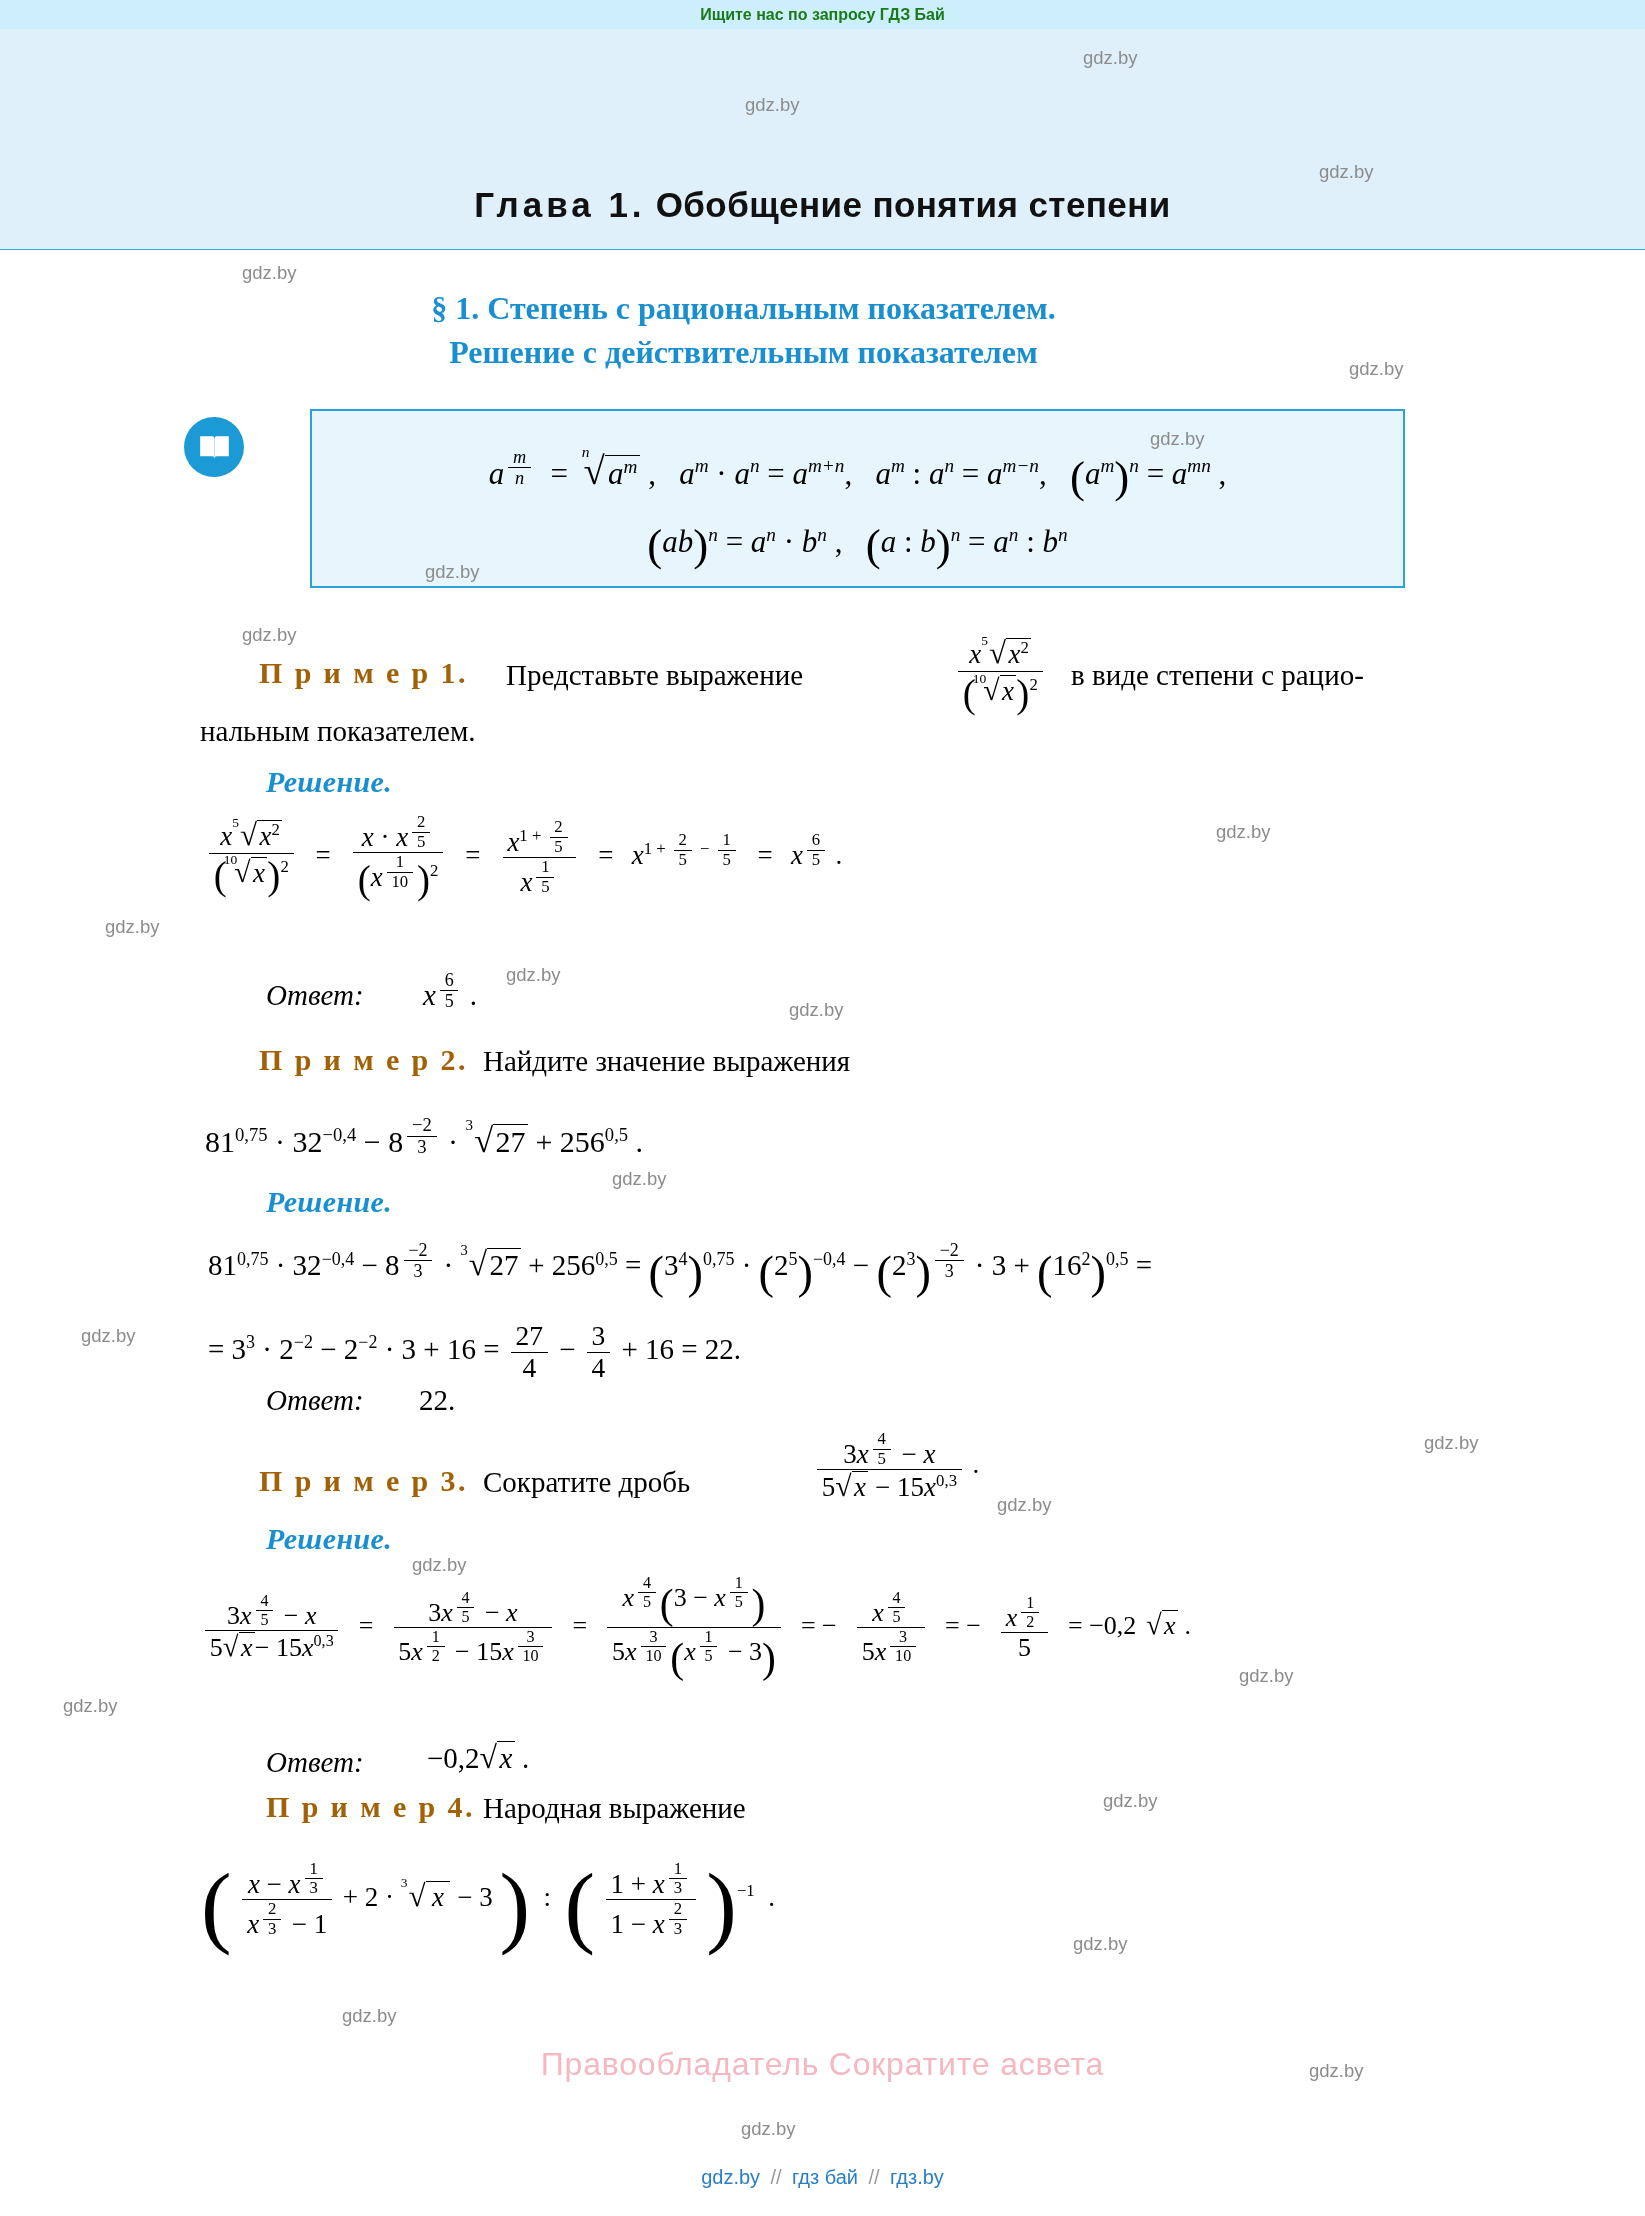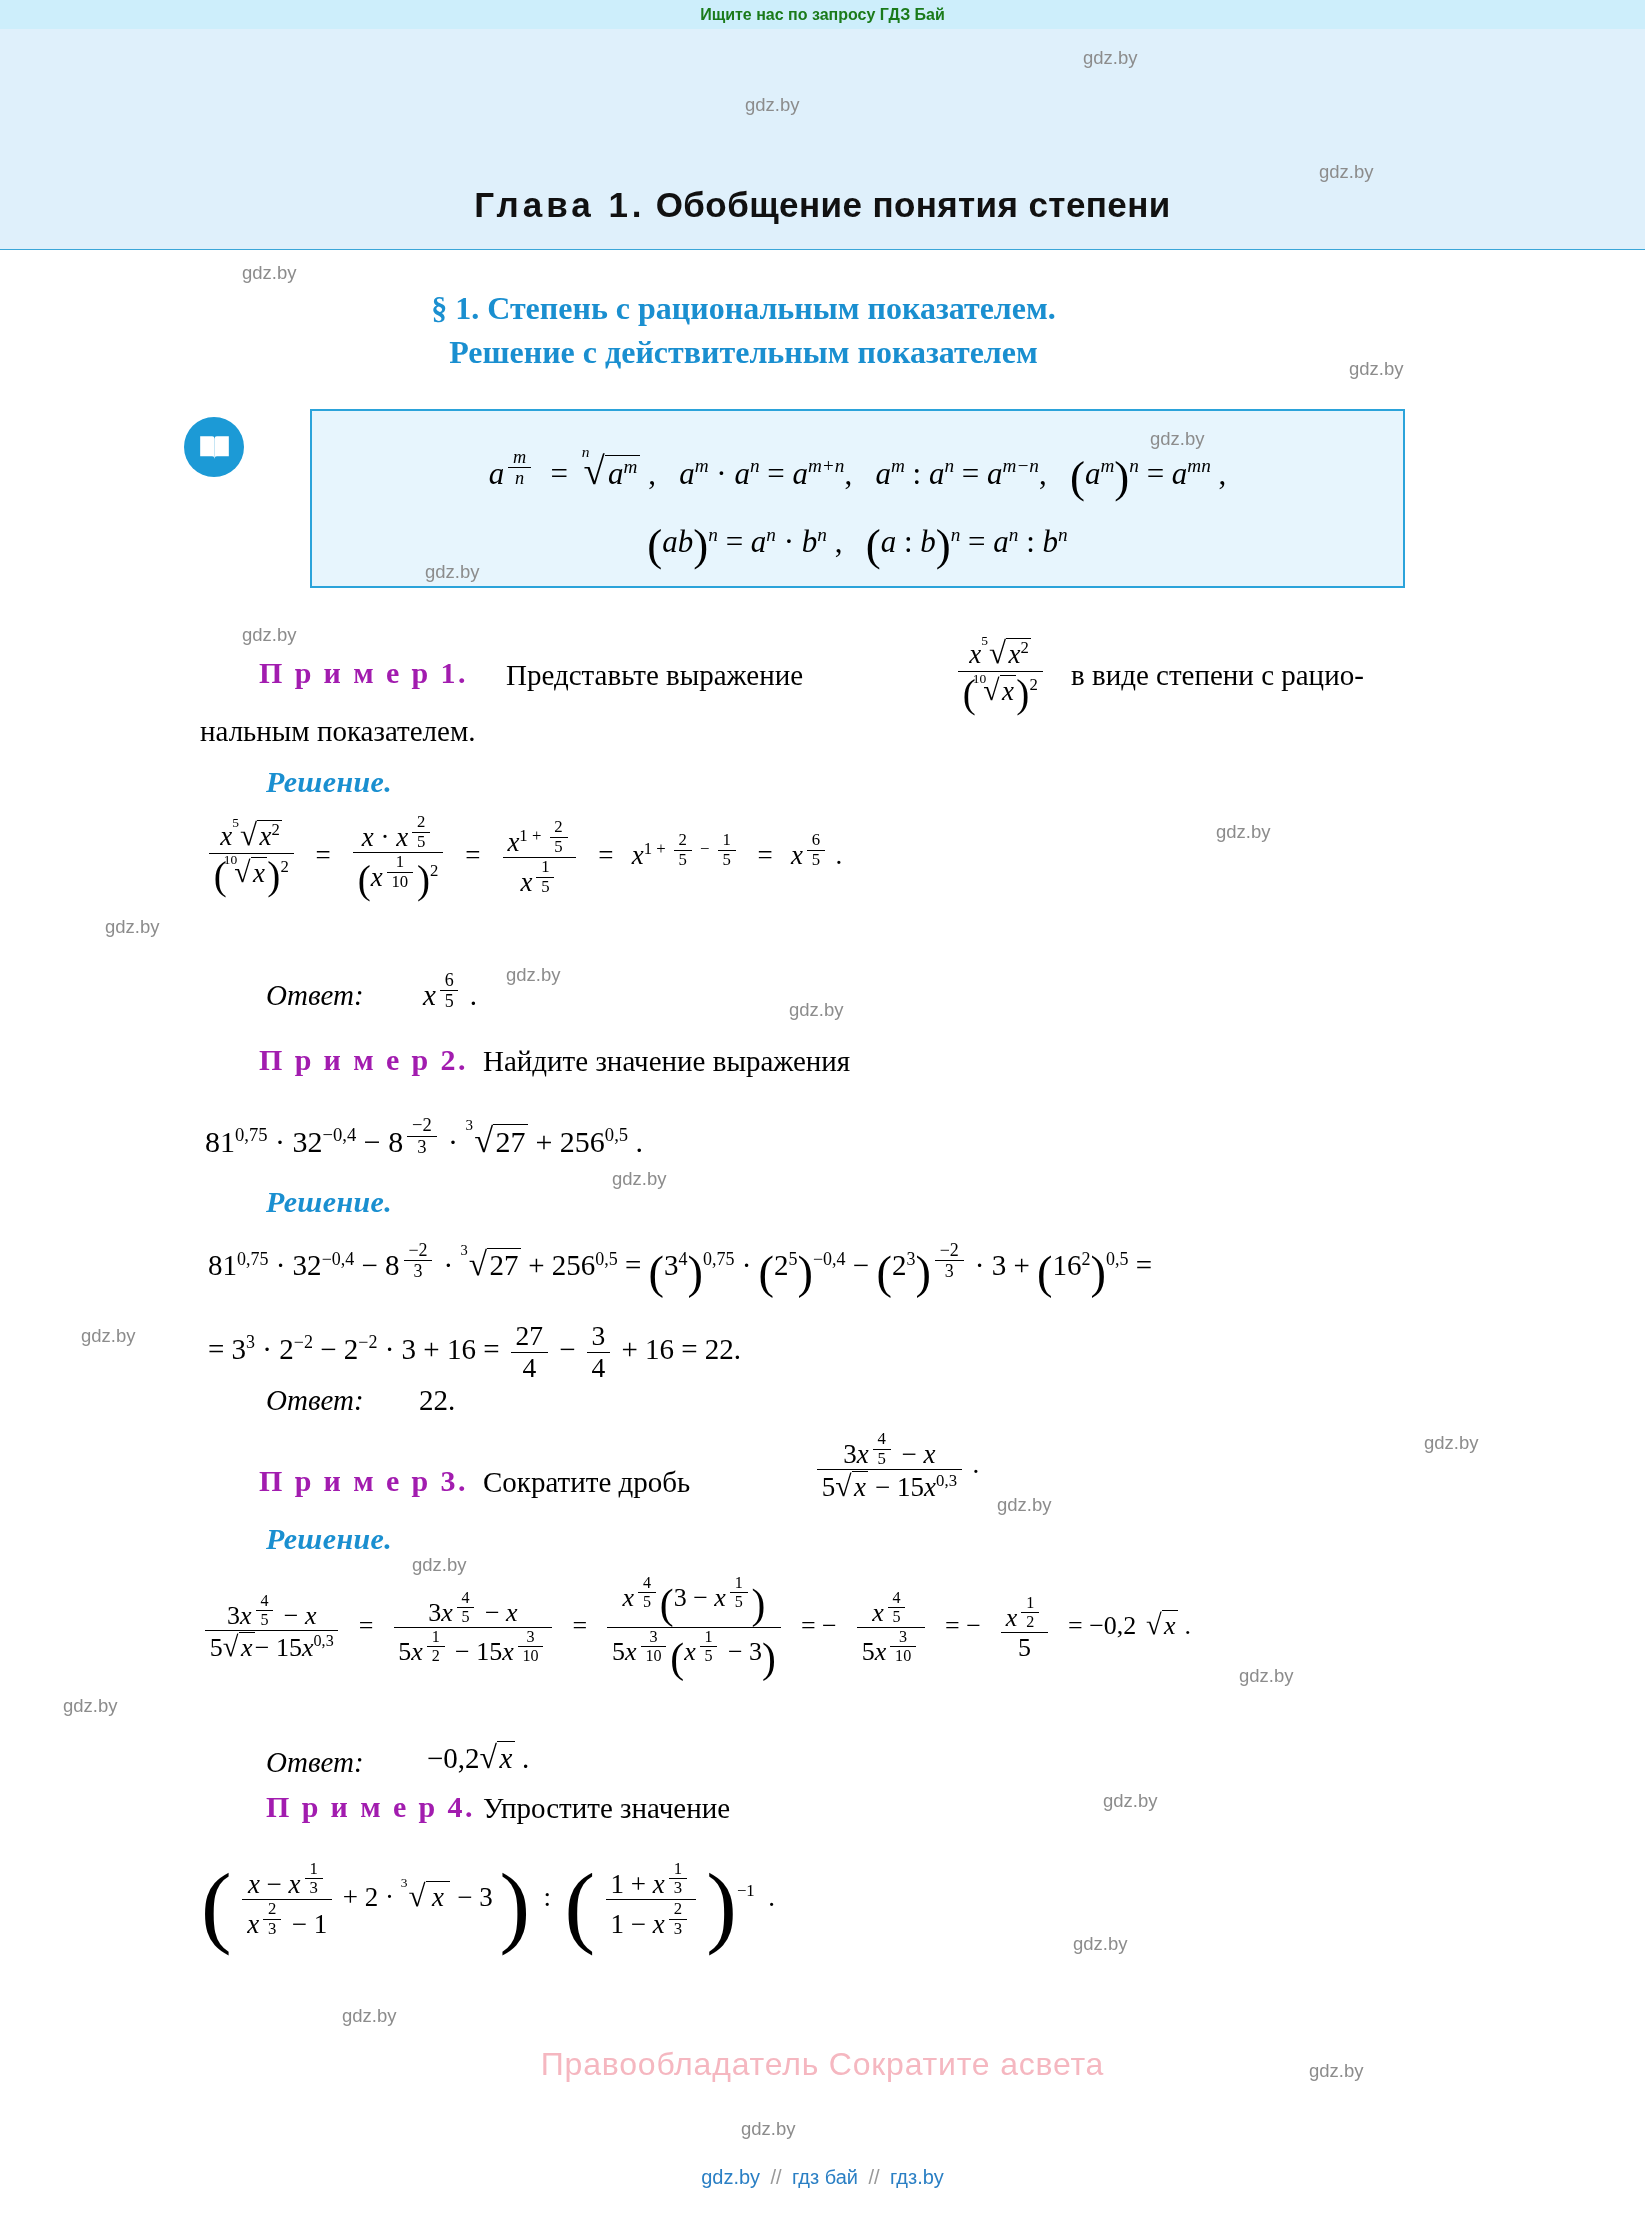--- a/index.html
+++ b/index.html
@@ -113,21 +113,21 @@
     font-size: 31px;
   }
 
   
   .txt {
     position: absolute;
     font-family: "Liberation Serif", serif;
     color: #000;
   }
   .lbl-example {
-    color: #a21caf;
+    color: #a16207;
     font-weight: bold;
     letter-spacing: 2.4px;
   }
   .lbl-solution {
     color: #1a8fd0;
     font-weight: bold;
     font-style: italic;
     letter-spacing: 0.4px;
   }
   .italic { font-style: italic; }
@@ -331,21 +331,21 @@
     </span>
     <span style="padding:0 9.7px;">= −0,2</span><span style="font-size:1.1em;">√</span><span style="border-top:1.6px solid #000;padding:0 2.4px;"><span class="mi">x</span></span> .
   </div>
 
   <div class="txt italic" style="top:1746px; left:266px; font-size:29px;">Ответ:</div>
   <div class="txt" style="top:1740px; left:427px; font-size:29px;">
     −0,2<span style="font-size:1.1em;">√</span><span style="border-top:1.6px solid #000;padding:0 2.4px;"><span class="mi">x</span></span> .
   </div>
 
   <div class="txt lbl-example" style="top:1790px; left:266px; font-size:30px;">П р и м е р  4.</div>
-  <div class="txt" style="top:1792px; left:483px; font-size:29px;">Упростите значение</div>
+  <div class="txt" style="top:1792px; left:483px; font-size:29px;">Народная выражение</div>
 
   <div class="txt" style="top:1852px; left:201px; font-size:27px;">
     <span style="font-size:3.4em;vertical-align:-0.33em;display:inline-block;font-weight:300;">(</span>
     <span class="frac" style="font-size:1em;">
       <span class="num"><span class="mi">x</span> − <span class="mi">x</span><span class="sup"><span class="frac"><span class="num">1</span><span class="den">3</span></span></span></span>
       <span class="den"><span class="mi">x</span><span class="sup"><span class="frac"><span class="num">2</span><span class="den">3</span></span></span> − 1</span>
     </span>
     + 2 ·
     <span style="position:relative;display:inline-block;"><span class="sup" style="position:absolute;left:0;top:-3.2px;font-size:0.5em;">3</span><span style="font-size:1.15em;">&nbsp;√</span><span style="border-top:1.6px solid #000;padding:0 6.4px;"><span class="mi">x</span></span></span>
     − 3

